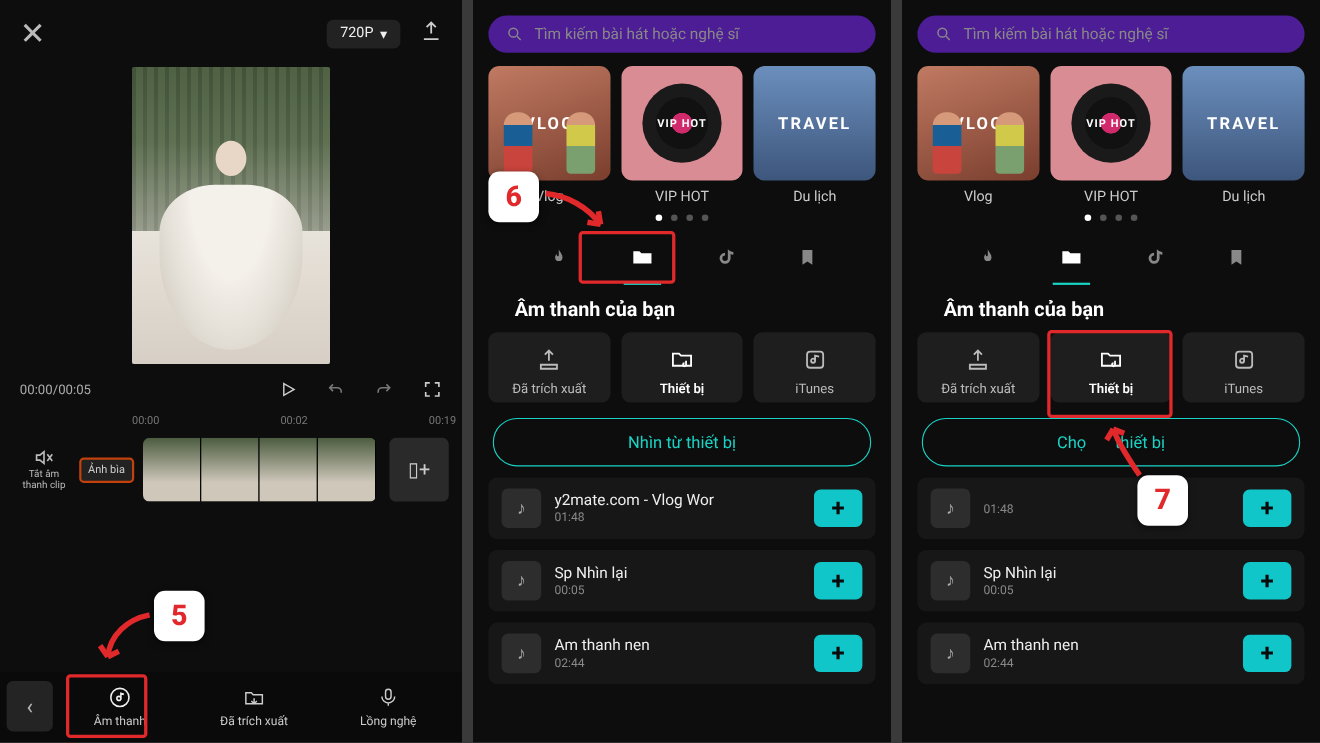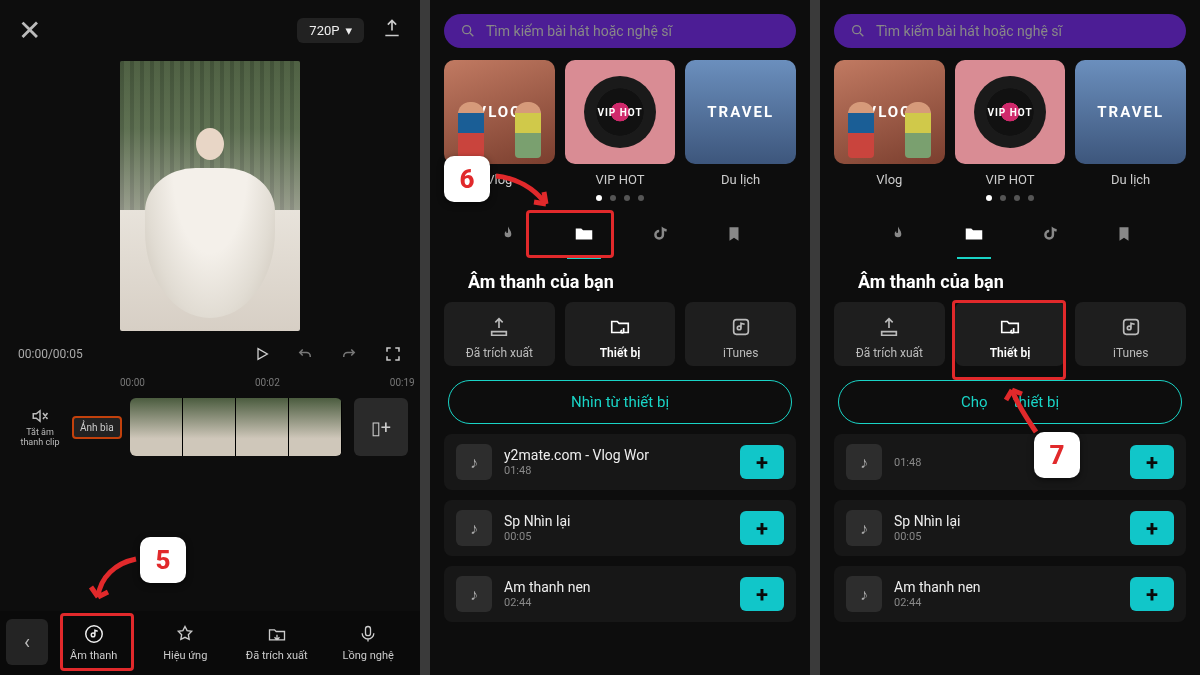--- a/index.html
+++ b/index.html
@@ -281,28 +281,20 @@
         <svg width="22" height="22" viewBox="0 0 24 24" fill="none" stroke="#eee" stroke-width="1.6">
             <circle cx="12" cy="12" r="9"></circle>
             <path d="M11 15a2 2 0 100-4 2 2 0 000 4zM13 13V8l3 1"></path>
           </svg>
       </span>
       <span>Âm thanh</span>
     </div>
     <div class="tool">
       <span class="tool-ico">
         <svg width="20" height="20" viewBox="0 0 24 24" fill="none" stroke="#ccc" stroke-width="1.6">
-            <path d="M12 3l2.5 5 5.5.8-4 4 1 5.6L12 16l-5 2.4 1-5.6-4-4 5.5-.8z"></path>
-          </svg>
-      </span>
-      <span>Hiệu ứng</span>
-    </div>
-    <div class="tool">
-      <span class="tool-ico">
-        <svg width="20" height="20" viewBox="0 0 24 24" fill="none" stroke="#ccc" stroke-width="1.6">
             <path d="M3 7h6l2 2h10v10H3zM12 13v5M9 16l3 3 3-3"></path>
           </svg>
       </span>
       <span>Đã trích xuất</span>
     </div>
     <div class="tool">
       <span class="tool-ico">
         <svg width="20" height="20" viewBox="0 0 24 24" fill="none" stroke="#ccc" stroke-width="1.6">
             <rect x="9" y="3" width="6" height="11" rx="3"></rect>
             <path d="M5 11a7 7 0 0014 0M12 18v3"></path>

